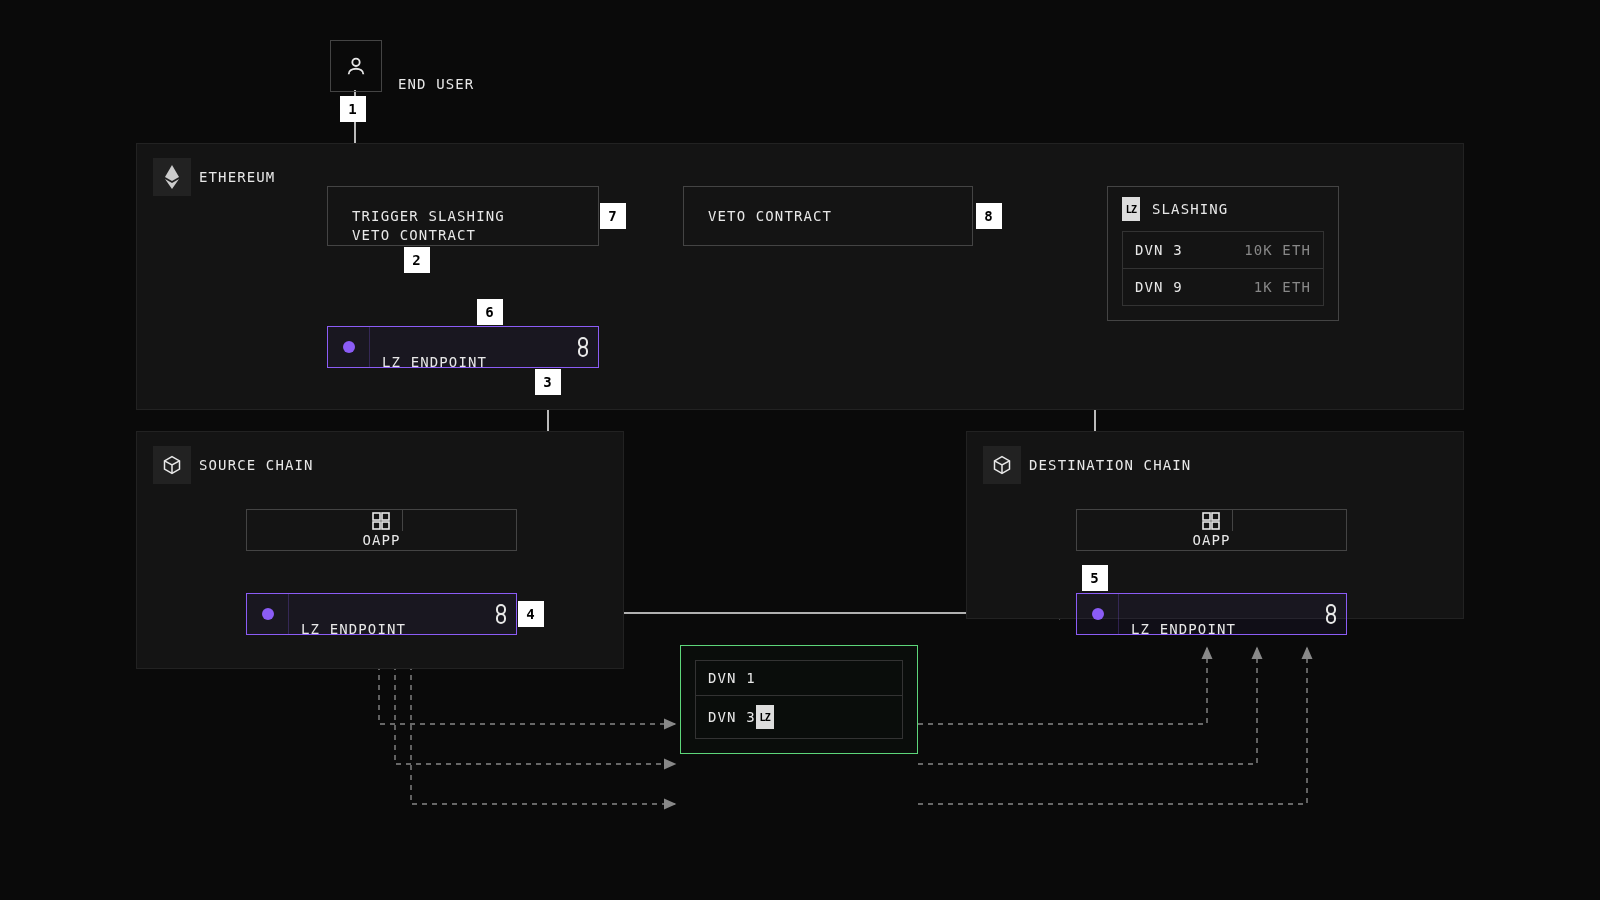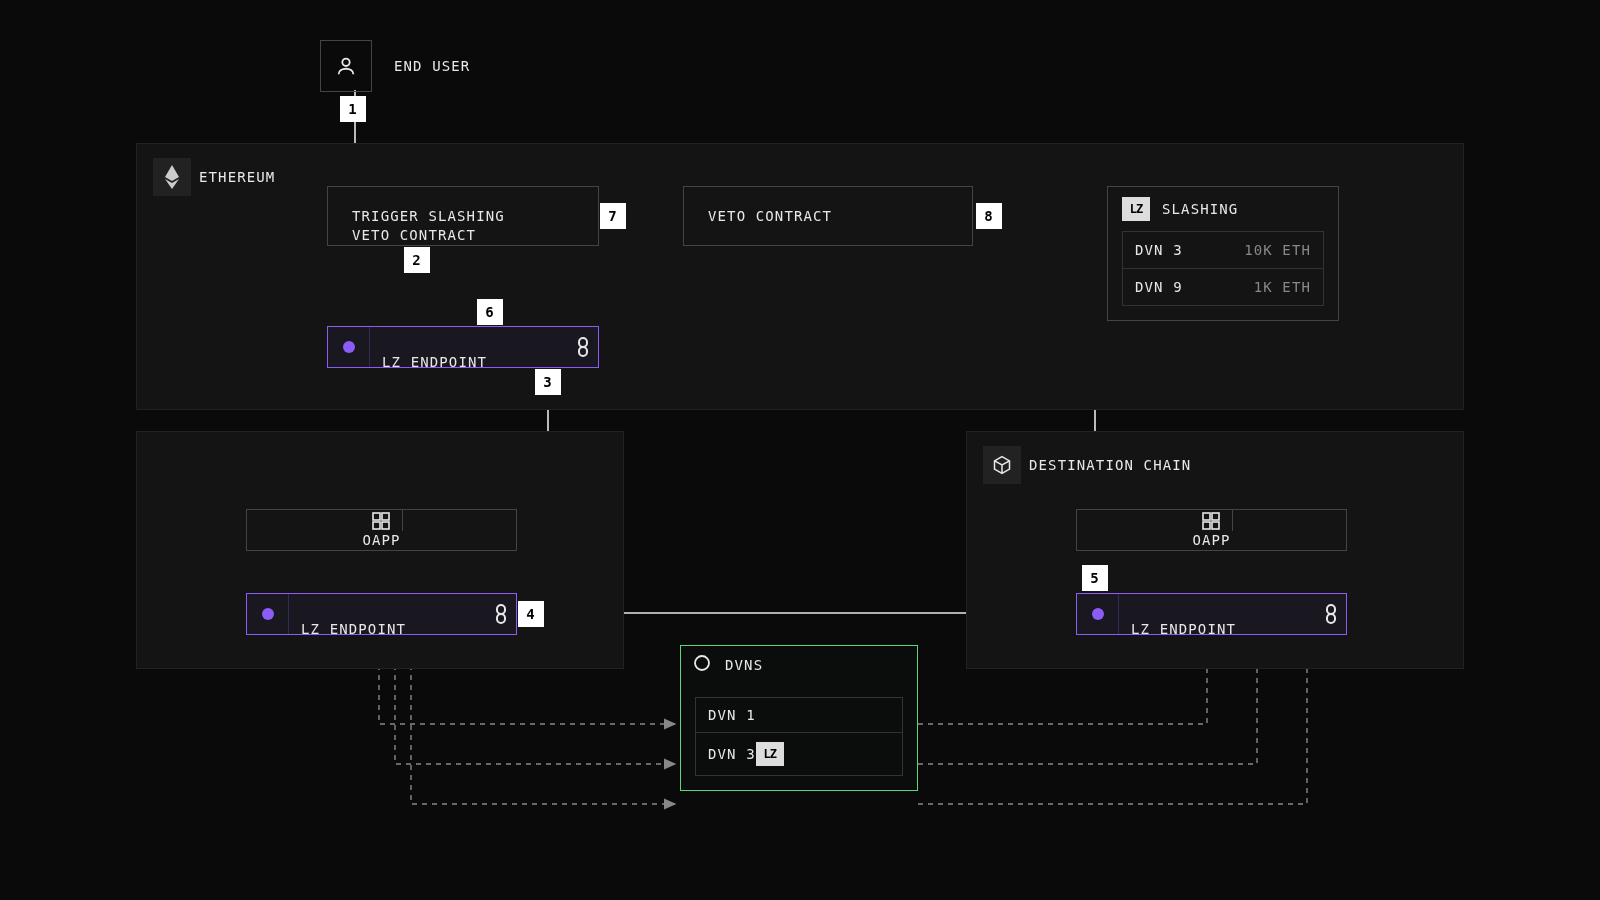--- a/index.html
+++ b/index.html
@@ -118,23 +118,23 @@
     margin:14px;
     border:1px solid var(--border);
   }
   .dvns-row{
     display:flex;justify-content:flex-start;align-items:center;
     padding:9px 12px;
     border-top:1px solid var(--border);
   }
   .dvns-row:first-child{border-top:none;}
   .badge{
-    width:28px;height:24px;background:#ddd;color:#000;
-    display:flex;align-items:center;justify-content:center;
-    font-size:12px;font-weight:900;letter-spacing:-.08em;
+    width:18px;height:24px;background:#ddd;color:#000;
+    display:flex;align-items:center;justify-content:center;
+    font-size:10px;font-weight:900;letter-spacing:-.08em;
   }
   
   svg.lines{position:absolute;inset:0;width:1600px;height:900px;pointer-events:none;z-index:1;}
   svg.lines .solid{stroke:var(--text);stroke-width:1.6;fill:none;}
   svg.lines .dash{stroke:var(--text-dim);stroke-width:1.4;stroke-dasharray:5 5;fill:none;}
   svg.lines .dotted{stroke:var(--text);stroke-width:1.6;stroke-dasharray:2 4;fill:none;}
   .arrow{fill:var(--text);}
   .arrow-dim{fill:var(--text-dim);}
   .sq{fill:var(--white);}
   .sq-p{fill:var(--purple);}
@@ -182,21 +182,21 @@
   <path class="dash" d="M395,635 L395,764 L675,764" marker-end="url(#ahd)"></path>
   <path class="dash" d="M411,635 L411,804 L675,804" marker-end="url(#ahd)"></path>
 
   <path class="dash" d="M918,724 L1207,724 L1207,648" marker-end="url(#ahd)"></path>
   <path class="dash" d="M918,764 L1257,764 L1257,648" marker-end="url(#ahd)"></path>
   <path class="dash" d="M918,804 L1307,804 L1307,648" marker-end="url(#ahd)"></path>
 </svg>
 
 <div class="content">
 
-  <div class="abs" style="left:320px;top:40px;display:flex;align-items:center;gap:22px;">
+  <div class="abs" style="left:330px;top:40px;display:flex;align-items:flex-end;gap:16px;">
     <div class="hdr-icon" style="width:52px;height:52px;border:1px solid var(--border-light);background:transparent;">
       <svg width="22" height="22" viewBox="0 0 24 24" fill="none" stroke="#e8e8e8" stroke-width="2">
           <circle cx="12" cy="8" r="4"></circle>
           <path d="M4 21c0-4 4-6 8-6s8 2 8 6"></path>
         </svg>
     </div>
     <span>END USER</span>
   </div>
 
   <div class="panel abs" style="left:136px;top:143px;width:1328px;height:267px;">
@@ -244,20 +244,29 @@
       <div class="link-slot">
         <svg width="14" height="20" viewBox="0 0 14 20" fill="none" stroke="#e8e8e8" stroke-width="2">
             <rect x="3" y="1" width="8" height="9" rx="4"></rect>
             <rect x="3" y="10" width="8" height="9" rx="4"></rect>
           </svg>
       </div>
     </div>
   </div>
 
   <div class="panel abs" style="left:136px;top:431px;width:488px;height:238px;">
+    <div class="panel-hdr">
+      <div class="hdr-icon">
+        <svg width="20" height="20" viewBox="0 0 24 24" fill="none" stroke="#e8e8e8" stroke-width="1.8">
+            <path d="M12 2 L21 7 L21 17 L12 22 L3 17 L3 7 Z"></path>
+            <path d="M3 7 L12 12 L21 7 M12 12 L12 22"></path>
+          </svg>
+      </div>
+      <span>SOURCE CHAIN</span>
+    </div>
 
     <div class="box with-icon abs" style="left:109px;top:77px;width:271px;height:42px;">
       <div class="icon-slot">
         <svg width="18" height="18" viewBox="0 0 18 18" fill="none" stroke="#e8e8e8" stroke-width="1.6">
             <rect x="1" y="1" width="7" height="7"></rect>
             <rect x="10" y="1" width="7" height="7"></rect>
             <rect x="1" y="10" width="7" height="7"></rect>
             <rect x="10" y="10" width="7" height="7"></rect>
           </svg>
       </div>
@@ -271,21 +280,21 @@
       <span class="label">LZ ENDPOINT</span>
       <div class="link-slot">
         <svg width="14" height="20" viewBox="0 0 14 20" fill="none" stroke="#e8e8e8" stroke-width="2">
             <rect x="3" y="1" width="8" height="9" rx="4"></rect>
             <rect x="3" y="10" width="8" height="9" rx="4"></rect>
           </svg>
       </div>
     </div>
   </div>
 
-  <div class="panel abs" style="left:966px;top:431px;width:498px;height:238px;">
+  <div class="panel abs" style="left:966px;top:431px;width:498px;height:188px;">
     <div class="panel-hdr">
       <div class="hdr-icon">
         <svg width="20" height="20" viewBox="0 0 24 24" fill="none" stroke="#e8e8e8" stroke-width="1.8">
             <path d="M12 2 L21 7 L21 17 L12 22 L3 17 L3 7 Z"></path>
             <path d="M3 7 L12 12 L21 7 M12 12 L12 22"></path>
           </svg>
       </div>
       <span>DESTINATION CHAIN</span>
     </div>
 
@@ -309,28 +318,20 @@
       <div class="link-slot">
         <svg width="14" height="20" viewBox="0 0 14 20" fill="none" stroke="#e8e8e8" stroke-width="2">
             <rect x="3" y="1" width="8" height="9" rx="4"></rect>
             <rect x="3" y="10" width="8" height="9" rx="4"></rect>
           </svg>
       </div>
     </div>
   </div>
 
   <div class="dvns-panel abs" style="left:680px;top:645px;width:238px;">
-    <div class="dvns-hdr">
-      <span>
-        <svg width="18" height="18" viewBox="0 0 18 18" fill="none" stroke="#e8e8e8" stroke-width="1.8">
-            <circle cx="9" cy="9" r="7"></circle>
-          </svg>
-      </span>
-      <span>DVNS</span>
-    </div>
     <div class="dvns-list">
       <div class="dvns-row">
         <span>DVN 1</span>
       </div>
       <div class="dvns-row">
         <span>DVN 3</span>
         <div class="badge">LZ</div>
       </div>
     </div>
   </div>

